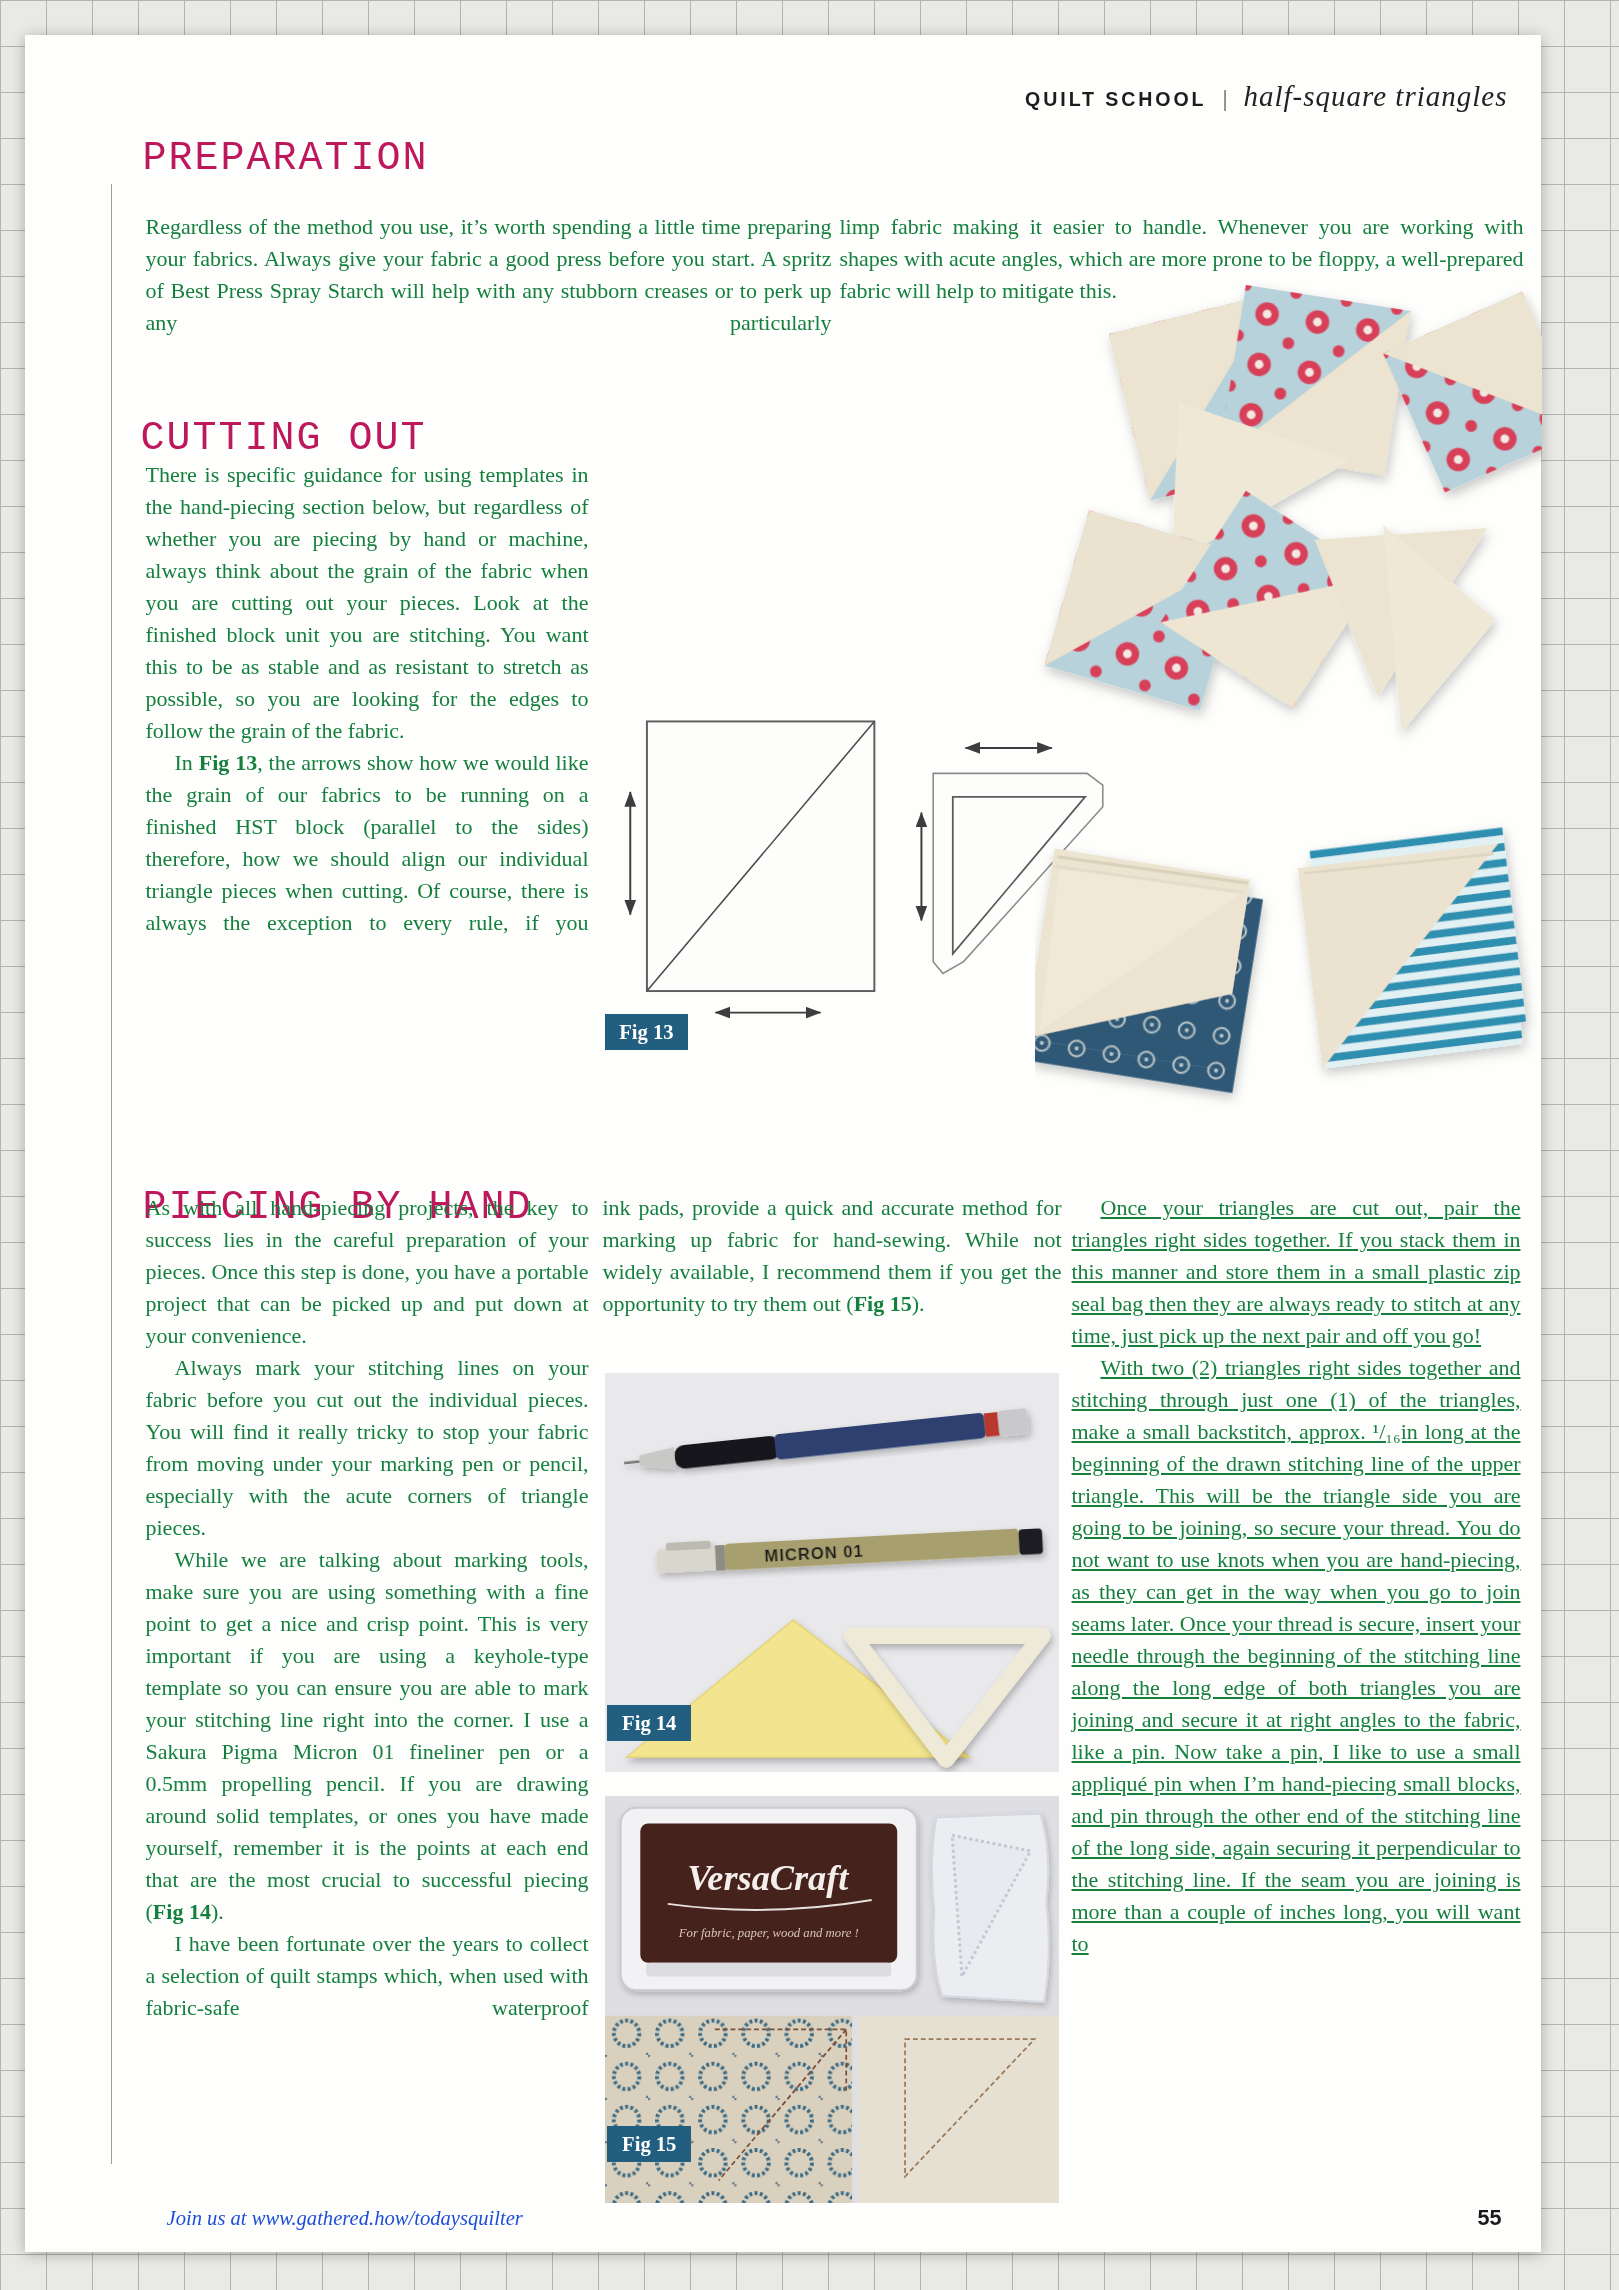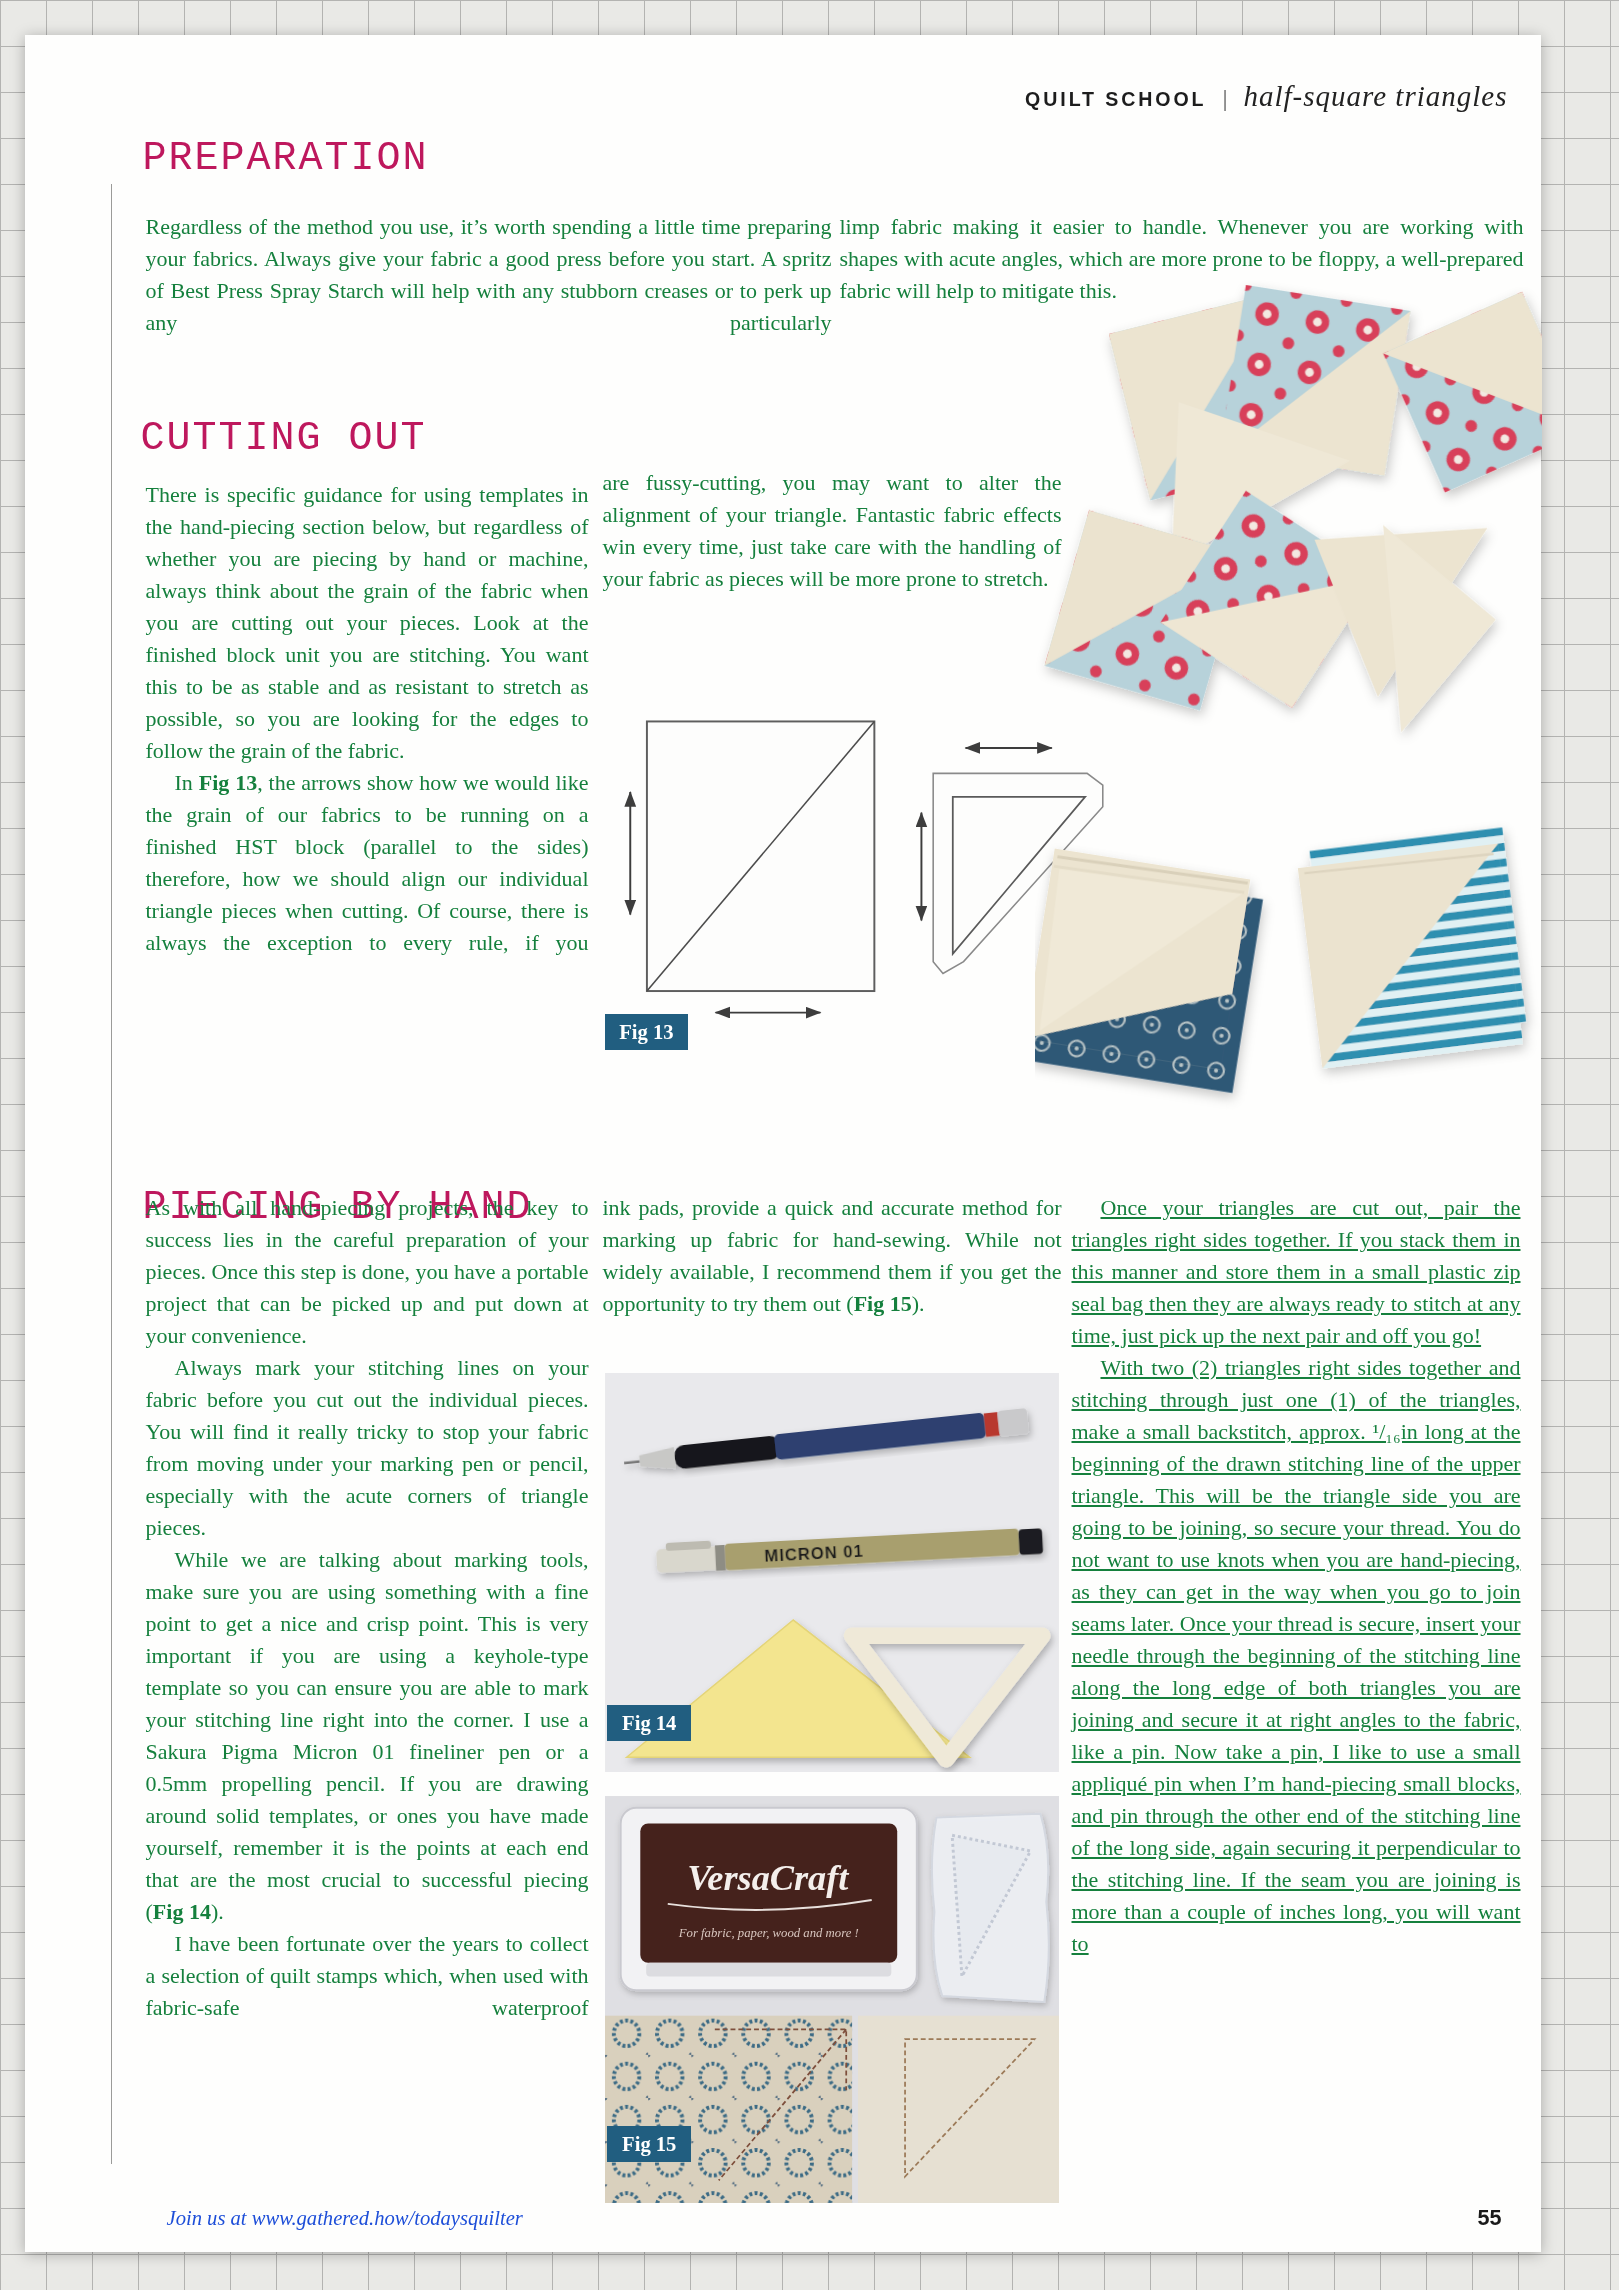--- a/index.html
+++ b/index.html
@@ -49,26 +49,23 @@
 
   <div class="abs h1" style="left:118px;top:104px;">PREPARATION</div>
   <div class="abs bodytext" style="left:121px;top:176px;width:686px;">
     <p class="runon">Regardless of the method you use, it’s worth spending a little time preparing your fabrics. Always give your fabric a good press before you start. A spritz of Best Press Spray Starch will help with any stubborn creases or to perk up any particularly</p>
   </div>
   <div class="abs bodytext" style="left:815px;top:176px;width:684px;">
     <p>limp fabric making it easier to handle. Whenever you are working with shapes with acute angles, which are more prone to be floppy, a well-prepared fabric will help to mitigate this.</p>
   </div>
 
   <div class="abs h1" style="left:116px;top:384px;">CUTTING OUT</div>
-  <div class="abs bodytext" style="left:121px;top:444px;width:443px;">
+  <div class="abs bodytext" style="left:121px;top:424px;width:443px;">
     <p>There is specific guidance for using templates in the hand-piecing section below, but regardless of whether you are piecing by hand or machine, always think about the grain of the fabric when you are cutting out your pieces. Look at the finished block unit you are stitching. You want this to be as stable and as resistant to stretch as possible, so you are looking for the edges to follow the grain of the fabric.</p>
     <p class="ind runon"><span>In </span><b>Fig 13</b><span>, the arrows show how we would like the grain of our fabrics to be running on a finished HST block (parallel to the sides) therefore, how we should align our individual triangle pieces when cutting. Of course, there is always the exception to every rule, if you</span></p>
-  </div>
-  <div class="abs bodytext" style="left:578px;top:432px;width:459px;">
-    <p>are fussy-cutting, you may want to alter the alignment of your triangle. Fantastic fabric effects win every time, just take care with the handling of your fabric as pieces will be more prone to stretch.</p>
   </div>
 
   <div class="abs" style="left:568px;top:603px;width:549px;height:461px;">
     <svg width="549" height="461" viewBox="0 0 560 470">
       <defs>
         <marker id="ah" markerWidth="9" markerHeight="8" refX="7.5" refY="3" orient="auto-start-reverse">
           <path d="M0,0 L8,3 L0,6 Z" fill="#3d3d3d"></path>
         </marker>
       </defs>
 

